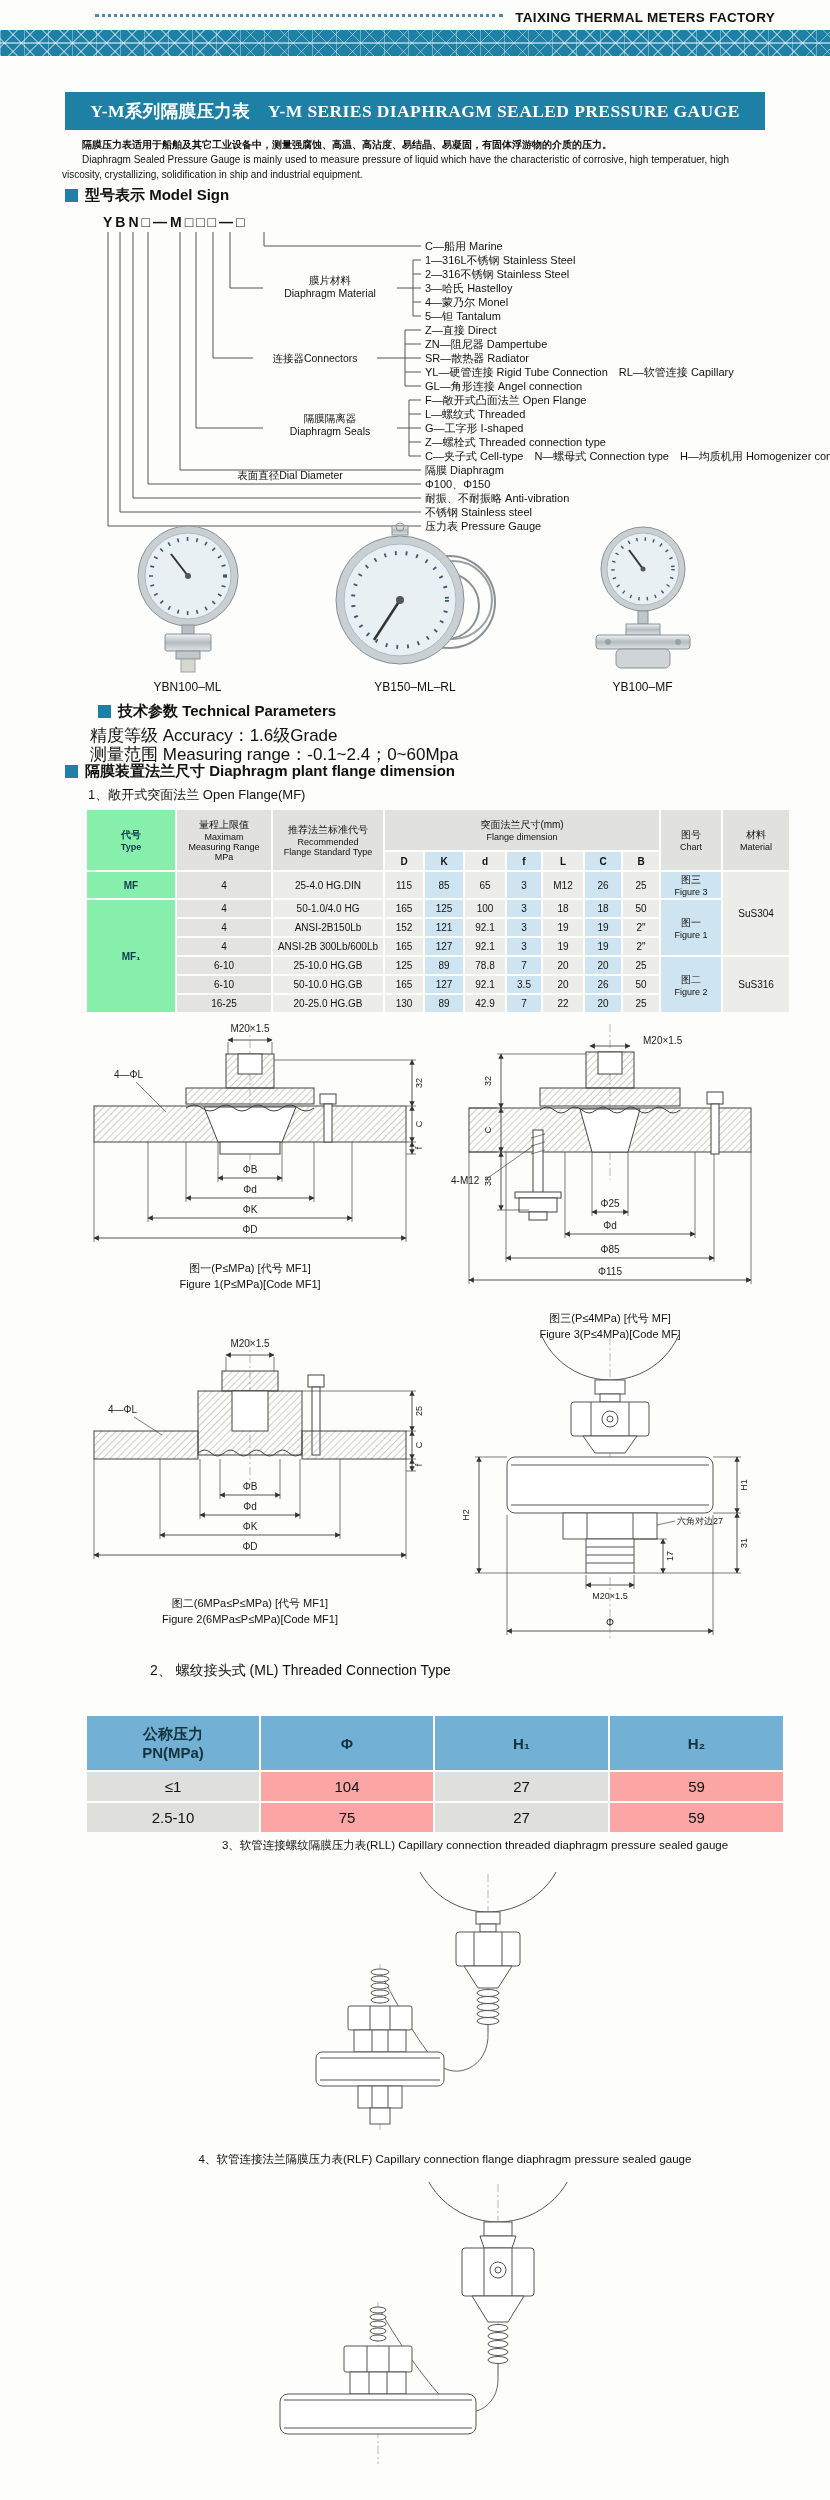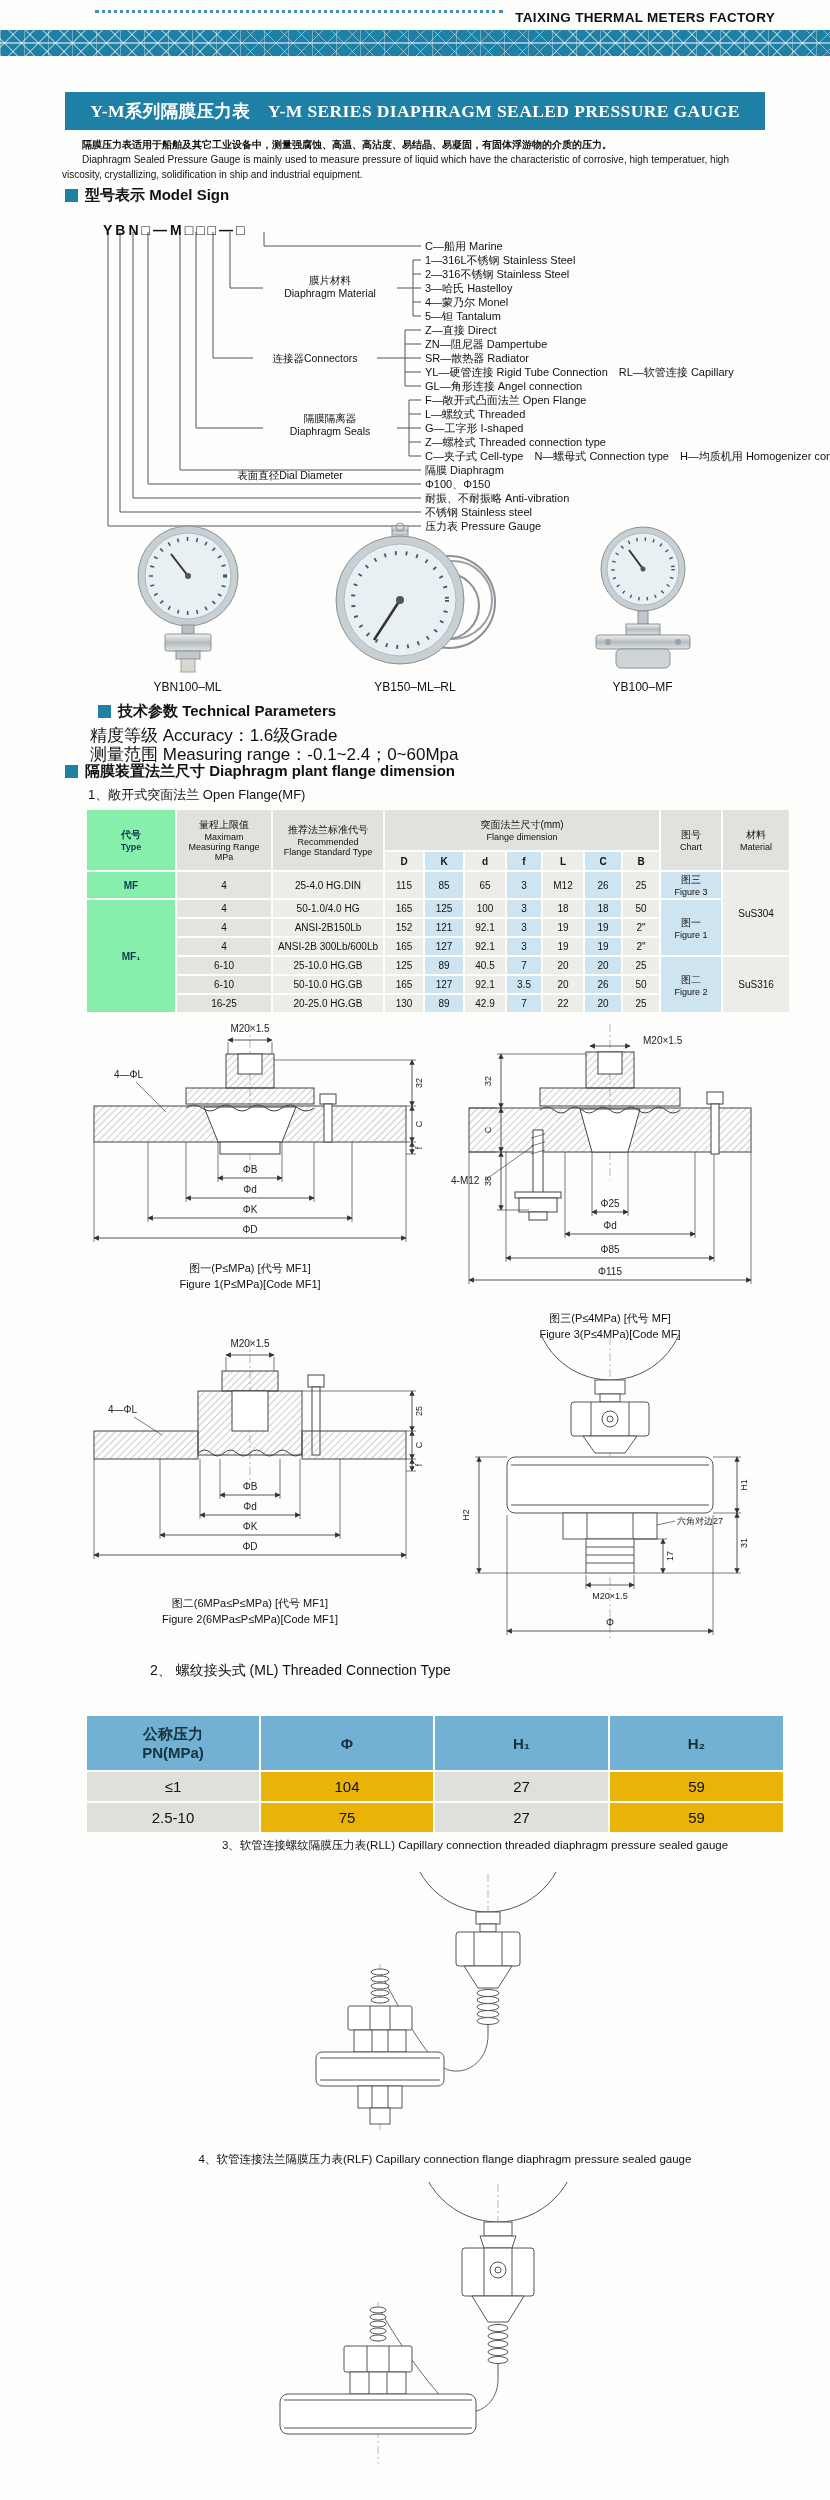--- a/index.html
+++ b/index.html
@@ -1,20 +1,20 @@
 <!DOCTYPE html>
 <html><head>
 <meta charset="utf-8">
 <style>
   html,body{margin:0;padding:0;background:#f1f1ee;}
   #page{position:relative;width:830px;height:2500px;margin:0 auto;background:#fdfdfb;
         font-family:"Liberation Sans","DejaVu Sans",sans-serif;color:#111;overflow:hidden;}
 
   
-  .dots-row{position:absolute;top:10px;left:95px;right:55px;display:flex;align-items:flex-start;}
+  .dots-row{position:absolute;top:10px;left:95px;right:55px;display:flex;align-items:center;}
   .dots{flex:1;border-bottom:3px dotted #4a8cb0;margin-bottom:5px;}
   .factory{margin-left:12px;font-weight:bold;font-size:13.5px;letter-spacing:.3px;white-space:nowrap;}
   .banner{position:absolute;top:30px;left:0;width:830px;height:26px;background-color:#1f80a6;
     background-image:
       repeating-linear-gradient(45deg, rgba(255,255,255,.45) 0 1px, transparent 1px 12px),
       repeating-linear-gradient(135deg, rgba(255,255,255,.45) 0 1px, transparent 1px 12px),
       repeating-linear-gradient(90deg, rgba(255,255,255,.35) 0 1px, transparent 1px 24px),
       linear-gradient(180deg, transparent 46%, rgba(255,255,255,.5) 46% 54%, transparent 54%);}
   .title-bar{position:absolute;top:92px;left:65px;width:700px;height:38px;background:#1f80a6;color:#fff;
     font-family:"Liberation Serif","DejaVu Serif",serif;font-weight:bold;font-size:17.5px;
@@ -22,21 +22,21 @@
 
   .intro{position:absolute;top:137px;left:62px;width:708px;font-size:10px;line-height:1.5;}
   .intro p{margin:0;text-indent:2em;}
   .intro .cn{font-weight:600;}
 
   .sec-head{position:absolute;display:flex;align-items:center;gap:7px;font-size:15px;font-weight:bold;}
   .bullet{width:13px;height:13px;background:#1f80a6;flex:0 0 13px;}
 
   
   .ms-diagram{position:absolute;top:214px;left:65px;width:710px;height:324px;}
-  .ms-code{position:absolute;left:38px;top:8px;font-size:14px;font-weight:bold;letter-spacing:3px;white-space:nowrap;}
+  .ms-code{position:absolute;left:38px;top:0;font-size:14px;font-weight:bold;letter-spacing:3px;white-space:nowrap;}
   .ms-svg{position:absolute;left:0;top:0;}
   .ms-label{position:absolute;left:360px;font-size:11px;line-height:14px;white-space:nowrap;}
   .ms-group{position:absolute;font-size:10.5px;line-height:13px;text-align:center;}
 
   
   .gauges{position:absolute;top:522px;left:65px;width:700px;display:flex;justify-content:center;
           gap:55px;align-items:flex-end;}
   .gauge-item{display:flex;flex-direction:column;align-items:center;}
   .gauge-cap{font-size:12px;margin-top:6px;}
 
@@ -51,21 +51,21 @@
   .bg-type{background:#86efac;color:#10394d;font-weight:bold;}
   .bg-hgray{background:#e1e1dd;}
   .bg-gray{background:#e3e3df;}
   .bg-light{background:#ecece8;}
   .bg-blue{background:#cfe4f1;}
 
   .t2{position:absolute;top:1714px;left:85px;width:690px;font-size:15px;table-layout:fixed;}
   .t2 td{text-align:center;vertical-align:middle;height:27px;}
   .t2 .hd{background:#72b1d3;height:52px;font-weight:bold;color:#14323f;}
   .t2 .c0{background:#dfdfdb;}
-  .t2 .c1{background:#eab308;}
+  .t2 .c1{background:#fca5a5;}
 
   
   .figbox{position:absolute;}
   .figcap{text-align:center;font-size:11px;line-height:16px;margin-top:6px;}
   .secline{position:absolute;left:0;width:830px;text-align:center;font-size:11.5px;}
   .sec2{position:absolute;top:1662px;left:150px;font-size:14px;}
   svg text{font-family:"Liberation Sans","DejaVu Sans",sans-serif;}
 </style>
 </head>
 <body>
@@ -320,21 +320,21 @@
       <td class="bg-blue">3</td>
       <td class="bg-light">19</td>
       <td class="bg-blue">19</td>
       <td class="bg-light">2"</td>
     </tr>
     <tr style="height:17px;">
       <td class="bg-gray">6-10</td>
       <td class="bg-light">25-10.0 HG.GB</td>
       <td class="bg-light">125</td>
       <td class="bg-blue">89</td>
-      <td class="bg-light">40.5</td>
+      <td class="bg-light">78.8</td>
       <td class="bg-blue">7</td>
       <td class="bg-light">20</td>
       <td class="bg-blue">20</td>
       <td class="bg-light">25</td>
       <td class="bg-blue" rowspan="3">
         <div>图二</div>
         <div class="en">Figure 2</div>
       </td>
       <td class="bg-light" rowspan="3">SuS316</td>
     </tr>

